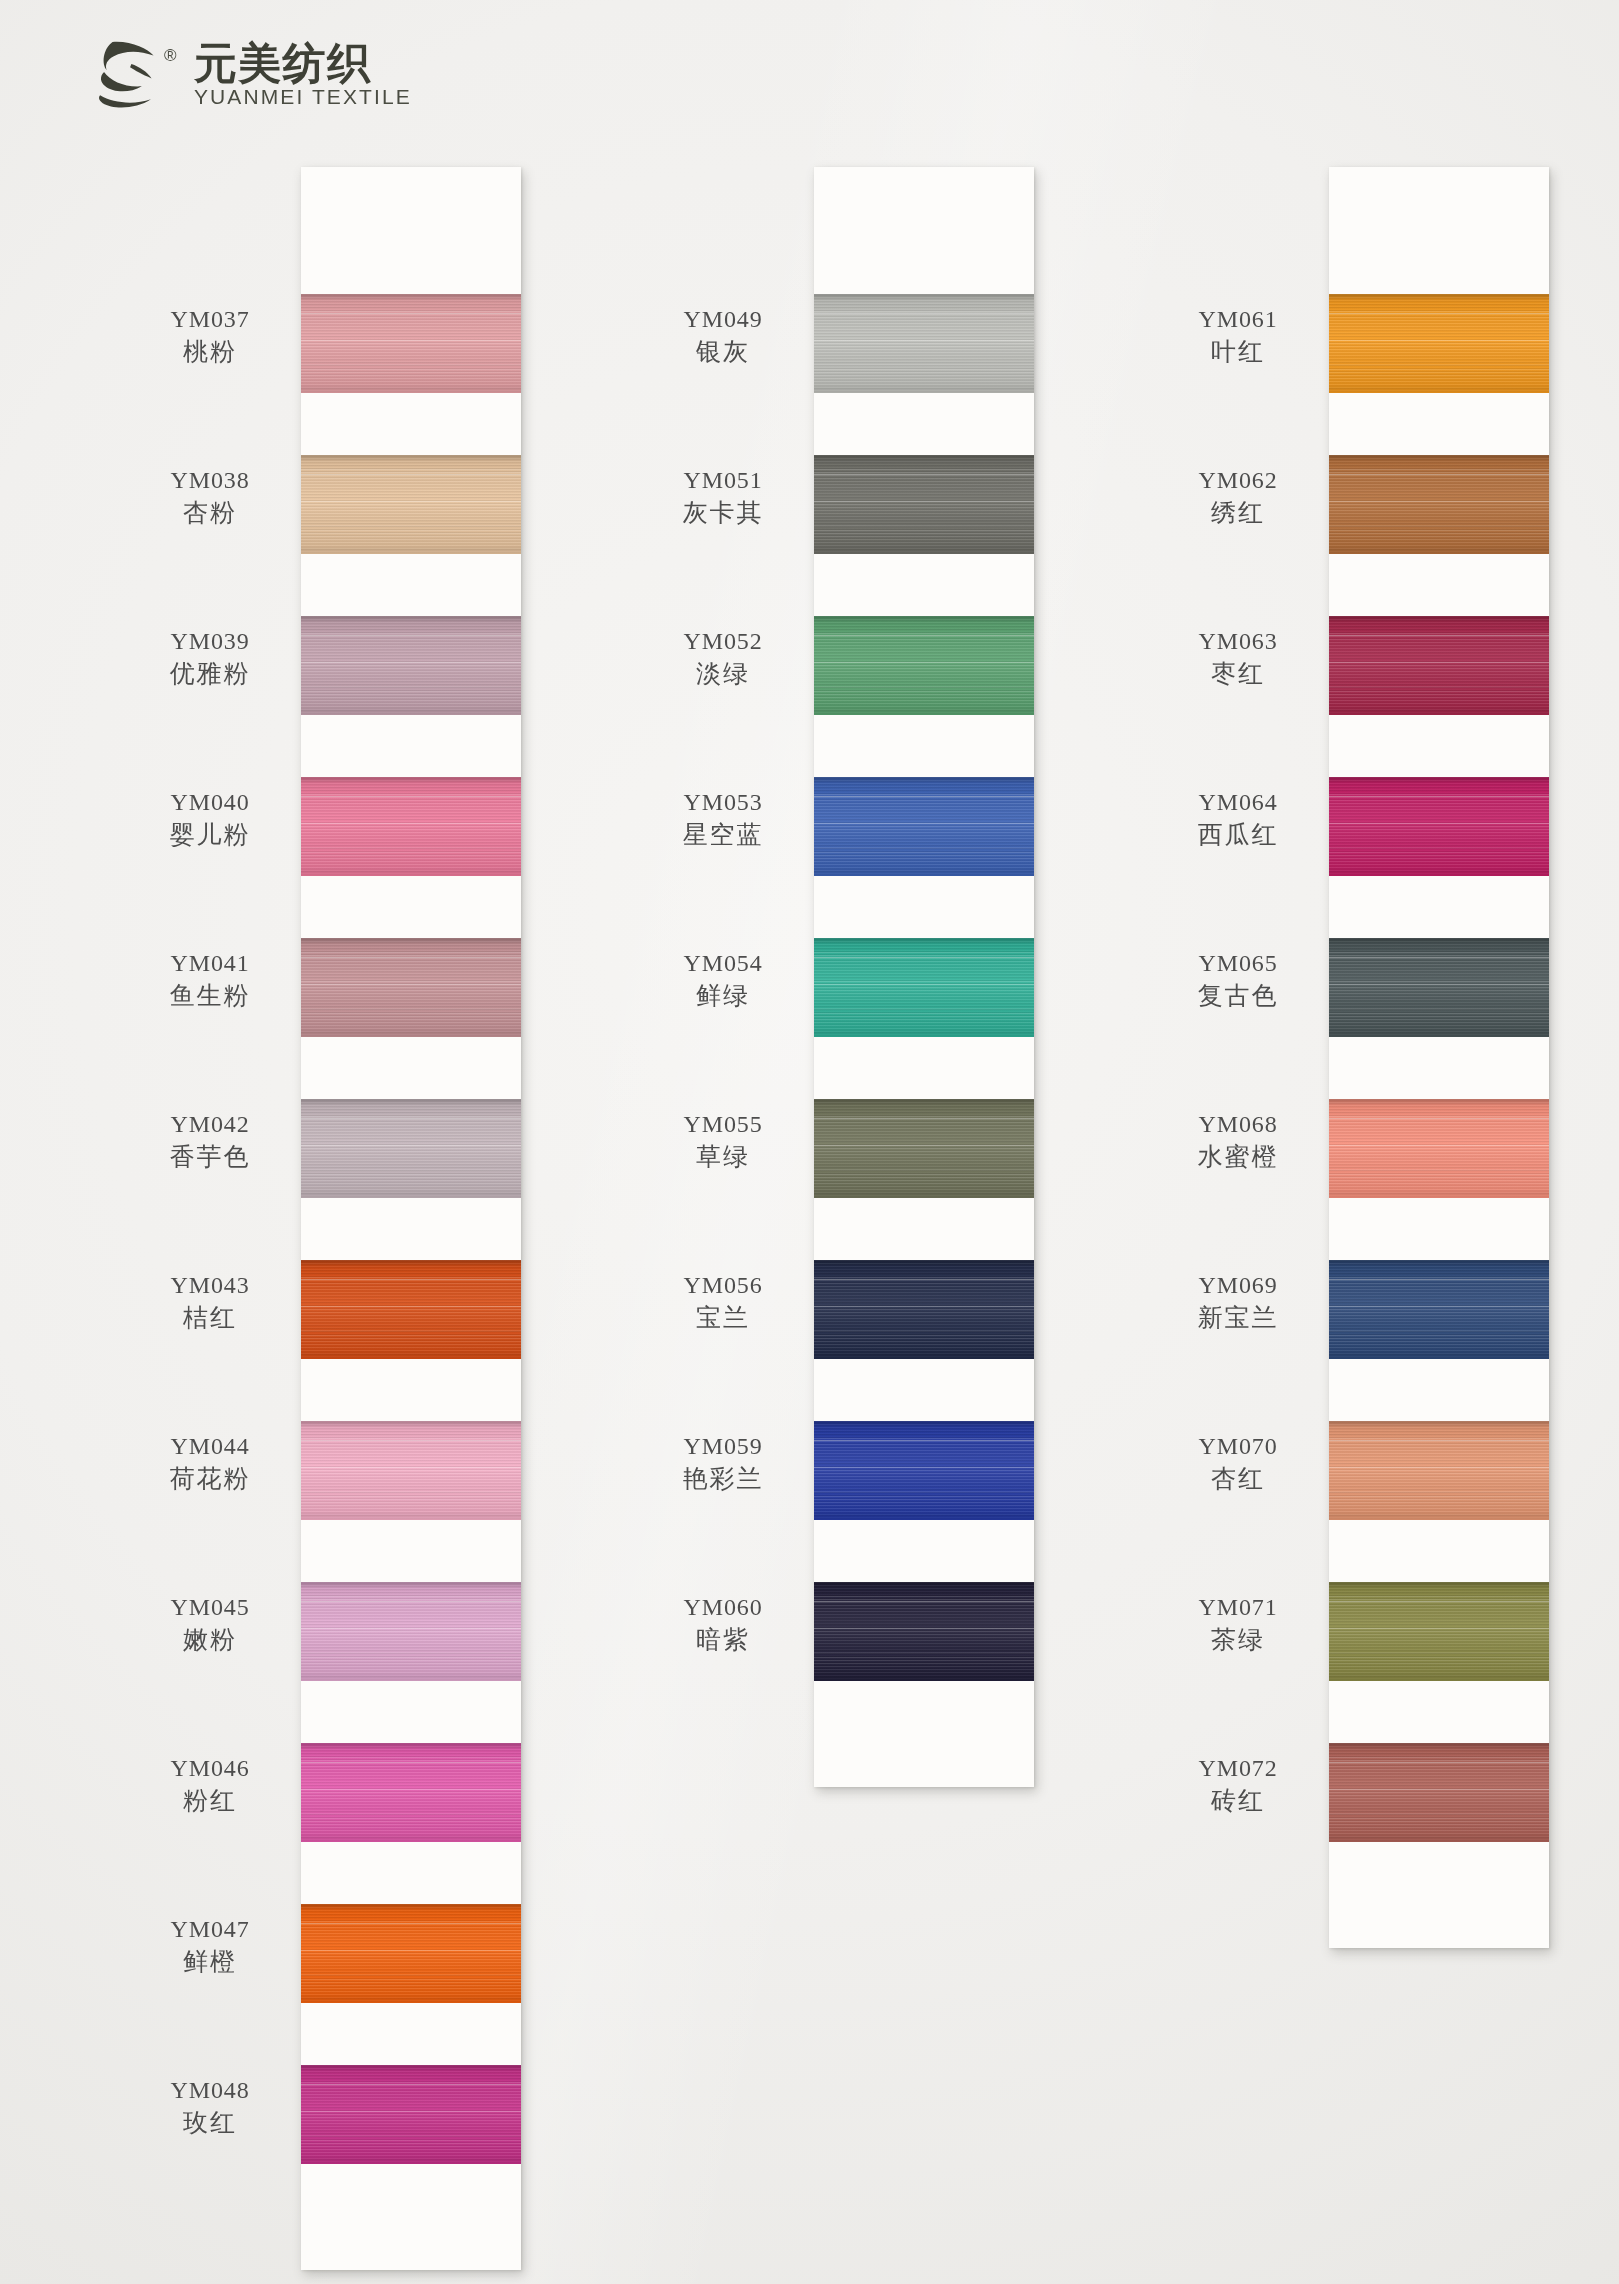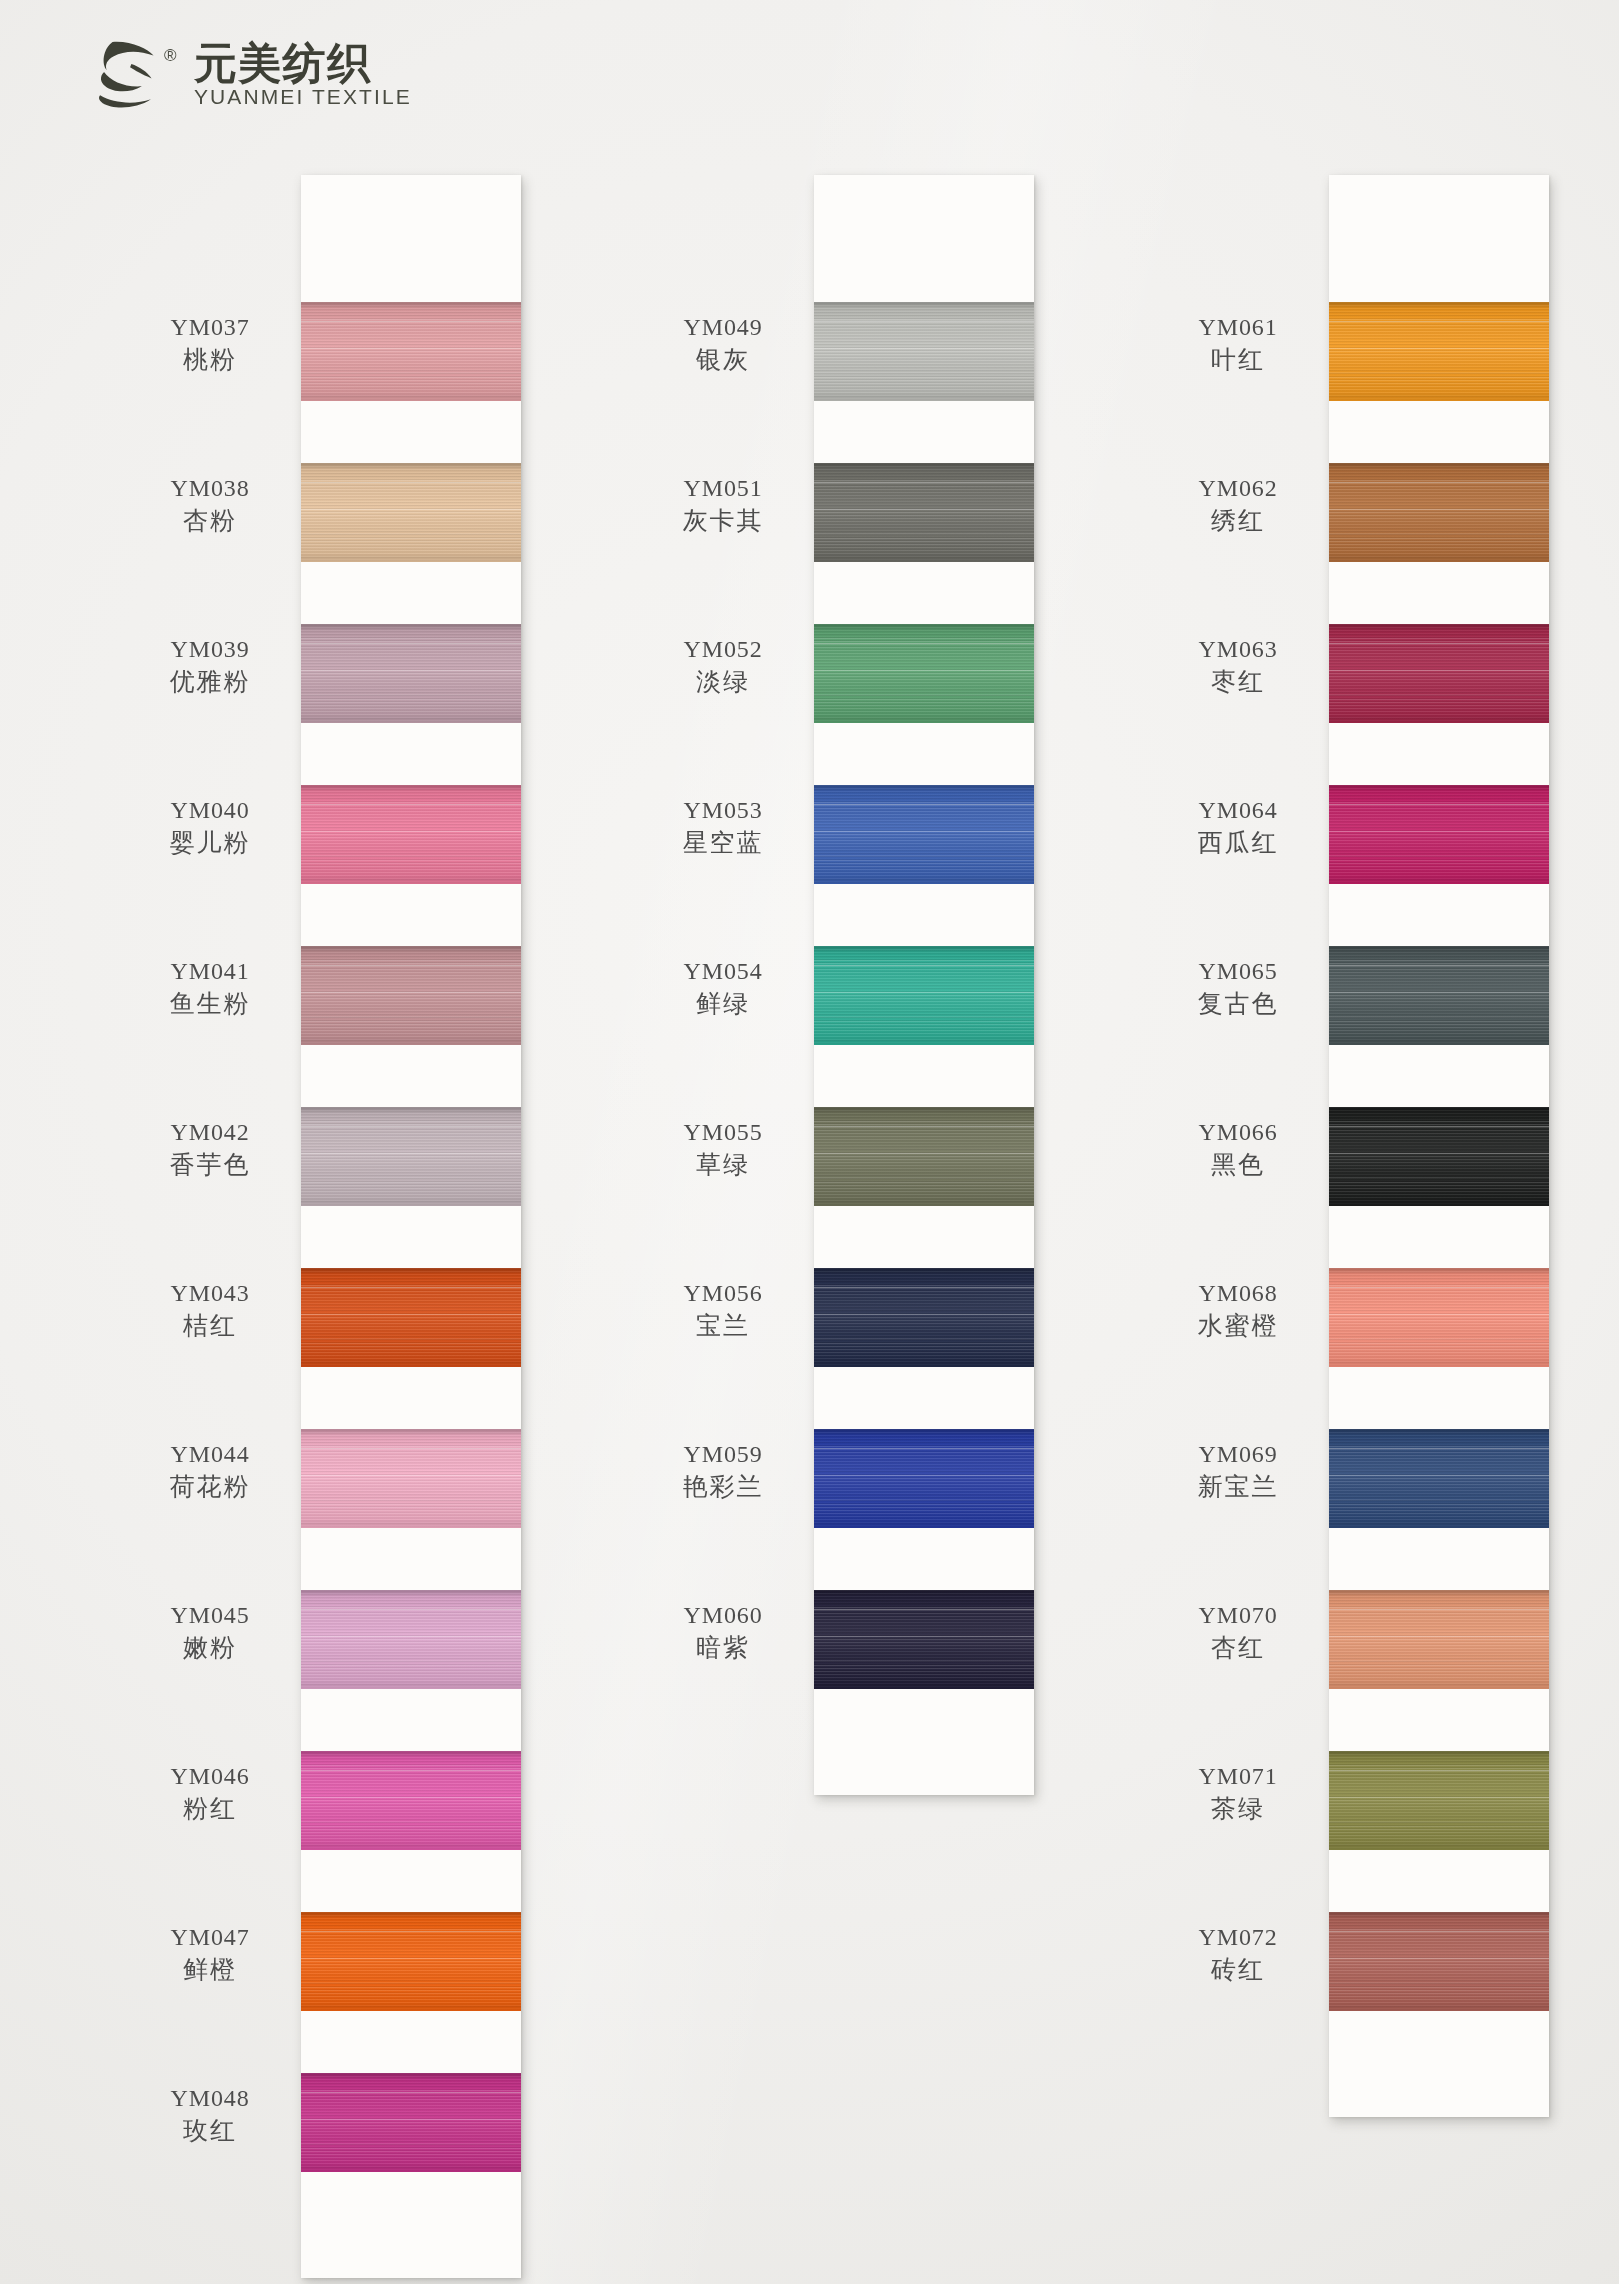--- a/index.html
+++ b/index.html
@@ -47,21 +47,21 @@
 
   
   .columns{position:absolute;left:0;top:0;width:1620px;height:2284px;}
   .col{position:absolute;top:167px;width:396px;}
   .col-0{left:126px;}
   .col-1{left:639px;}
   .col-2{left:1154px;}
 
   
   .card{
-    position:absolute;left:175px;top:8px;width:220px;
+    position:absolute;left:175px;top:0;width:220px;
     background:#fdfcfa;
     box-shadow:
       3.2px 4.5px 10.4px rgba(90,88,84,.28),
       0.6px 1.3px 2.6px rgba(90,88,84,.18);
   }
   .card-pad-top{height:96px;}
   .card-pad-bottom{height:75px;}
 
   
   .row{position:relative;height:161px;}
@@ -478,32 +478,20 @@
             </div>
             <div class="band" id="b2_4" style="--c: #4b5759; background: transparent;">
               <div class="fill" style="background: rgb(75, 87, 89);"></div>
               <div class="threads"></div>
               <div class="glints"></div>
               <div class="shade"></div>
             </div>
           </div>
           <div class="row">
             <div class="label">
-              <span class="code">YM066</span>
-              <span class="name">黑色</span>
-            </div>
-            <div class="band" id="b2_5" style="--c: #1d1f1e; background: transparent;">
-              <div class="fill" style="background: rgb(29, 31, 30);"></div>
-              <div class="threads"></div>
-              <div class="glints"></div>
-              <div class="shade"></div>
-            </div>
-          </div>
-          <div class="row">
-            <div class="label">
               <span class="code">YM068</span>
               <span class="name">水蜜橙</span>
             </div>
             <div class="band" id="b2_7" style="--c: #f8907c; background: transparent;">
               <div class="fill" style="background: rgb(248, 144, 124);"></div>
               <div class="threads"></div>
               <div class="glints"></div>
               <div class="shade"></div>
             </div>
           </div>

